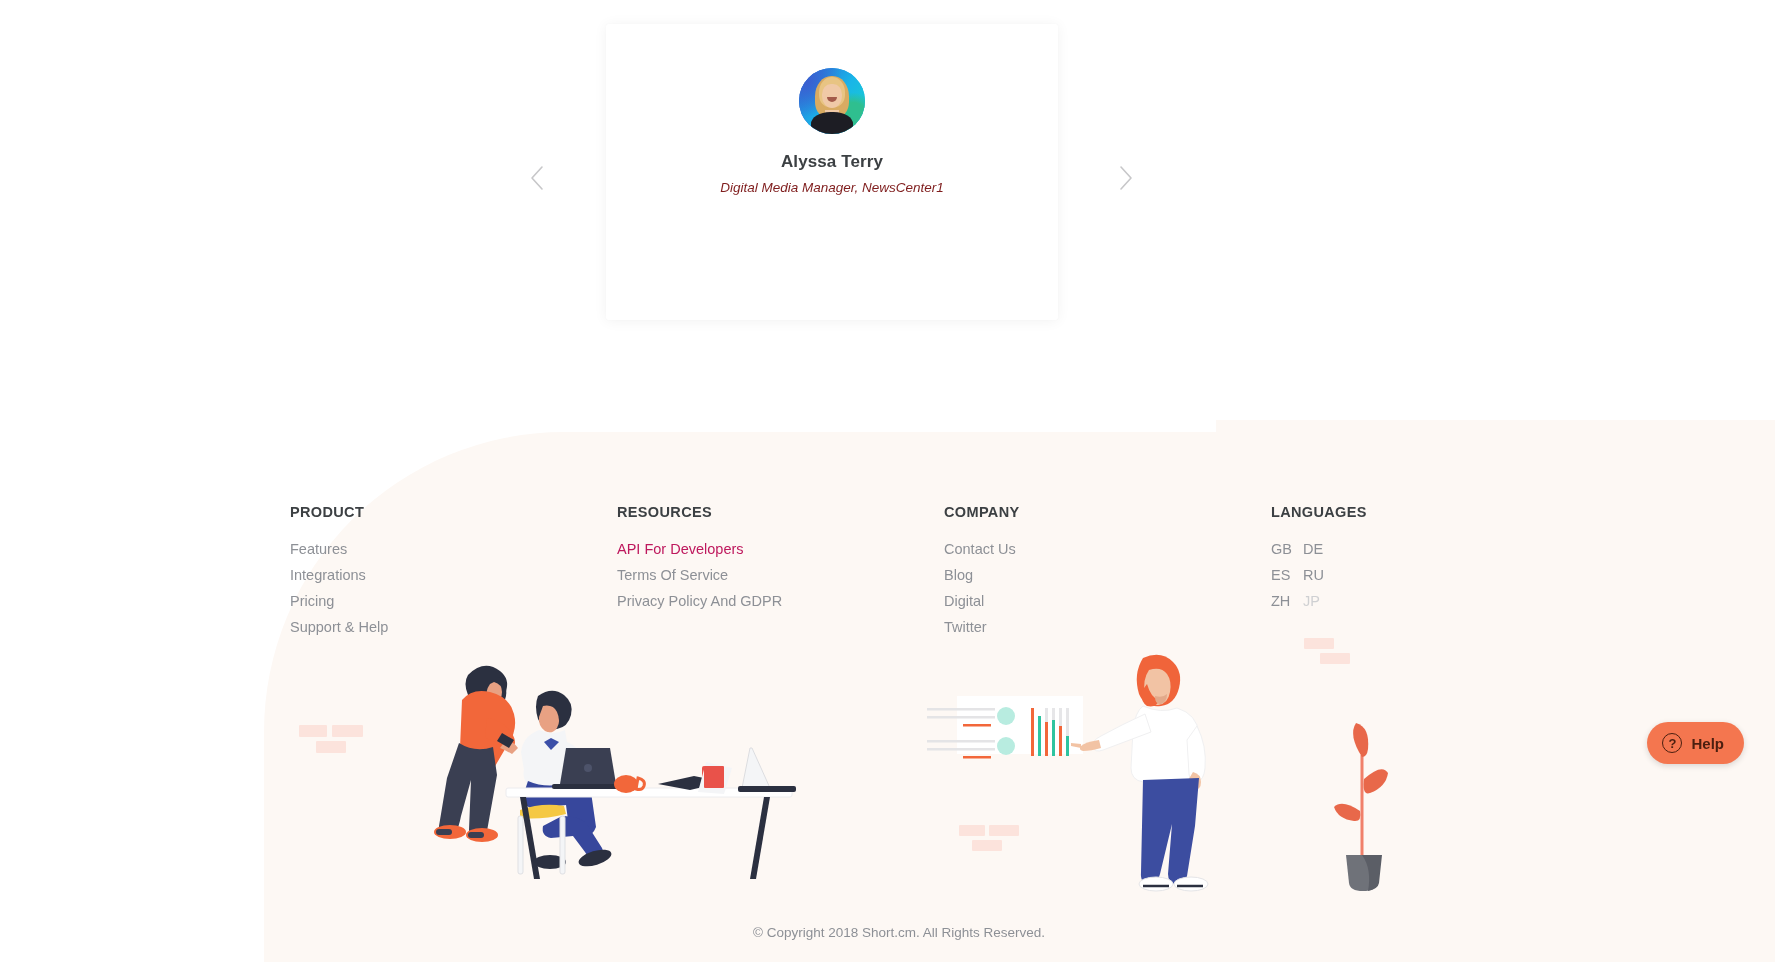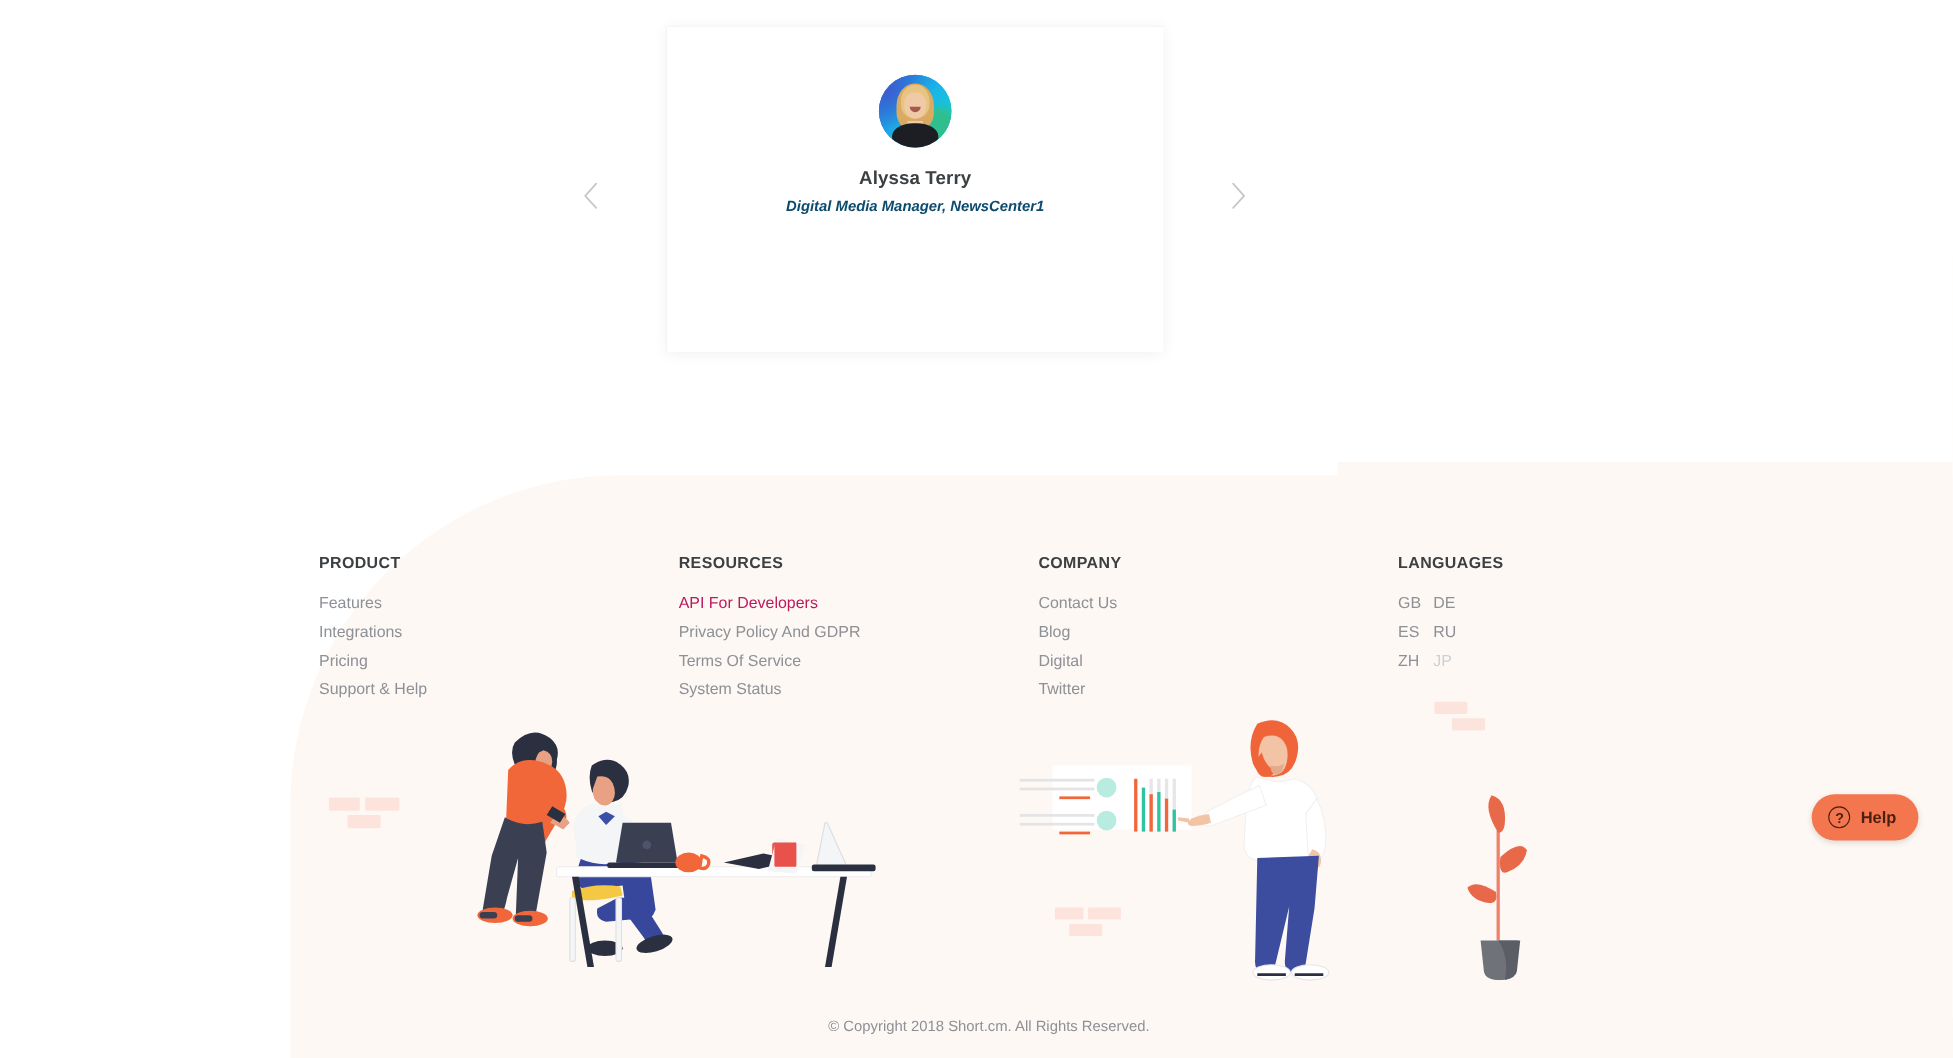--- a/index.html
+++ b/index.html
@@ -98,22 +98,22 @@
     margin-top: 18px;
     font-size: 17px;
     font-weight: bold;
     color: #3c4043;
     letter-spacing: 0.1px;
   }
   .t-role {
     margin-top: 8px;
     font-size: 13.5px;
     font-style: italic;
-    color: #0c4a6e;
-    font-weight: 700;
+    color: #7f1d1d;
+    font-weight: 400;
   }
   .t-quote {
     margin-top: 26px;
     font-size: 15px;
     line-height: 24px;
     color: #6e7175;
     text-align: left;
     padding: 0 3px;
   }
   .carousel-arrow {
@@ -318,23 +318,22 @@
           <div class="f-title">PRODUCT</div>
           <a class="f-link">Features</a>
           <a class="f-link">Integrations</a>
           <a class="f-link">Pricing</a>
           <a class="f-link">Support &amp; Help</a>
         </div>
 
         <div class="f-col">
           <div class="f-title">RESOURCES</div>
           <a class="f-link accent">API For Developers</a>
+          <a class="f-link">Terms Of Service</a>
           <a class="f-link">Privacy Policy And GDPR</a>
-          <a class="f-link">Terms Of Service</a>
-          <a class="f-link">System Status</a>
         </div>
 
         <div class="f-col">
           <div class="f-title">COMPANY</div>
           <a class="f-link">Contact Us</a>
           <a class="f-link">Blog</a>
           <a class="f-link">Digital</a>
           <a class="f-link">Twitter</a>
         </div>
 

